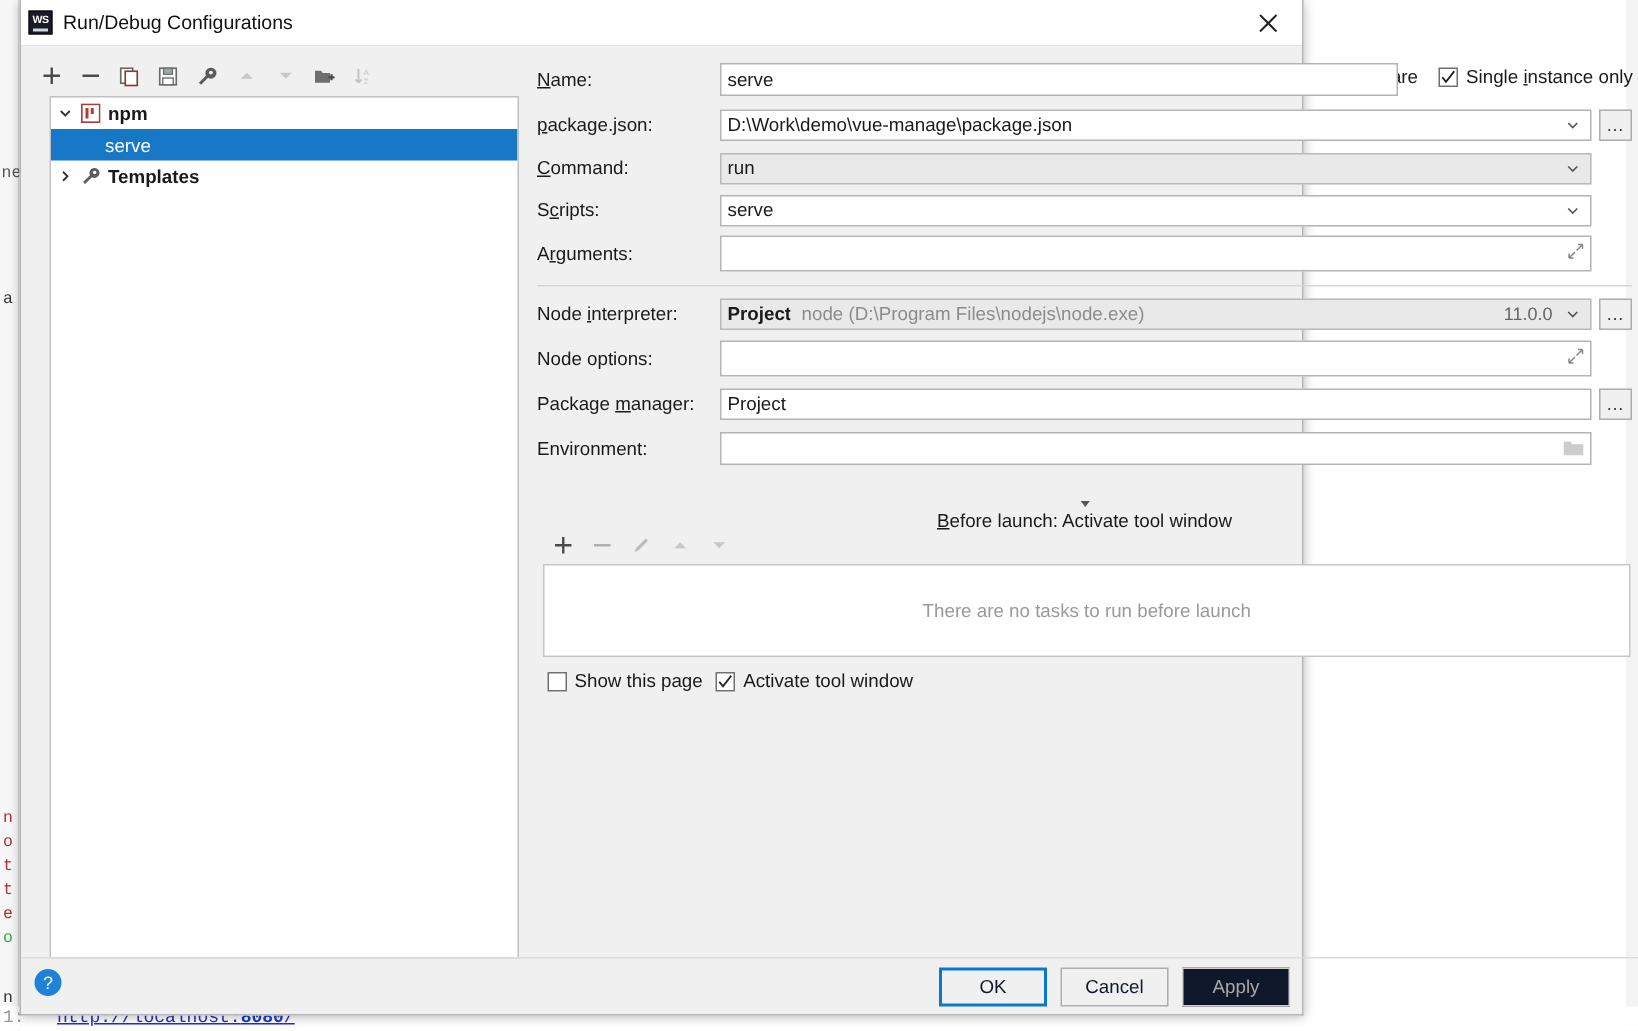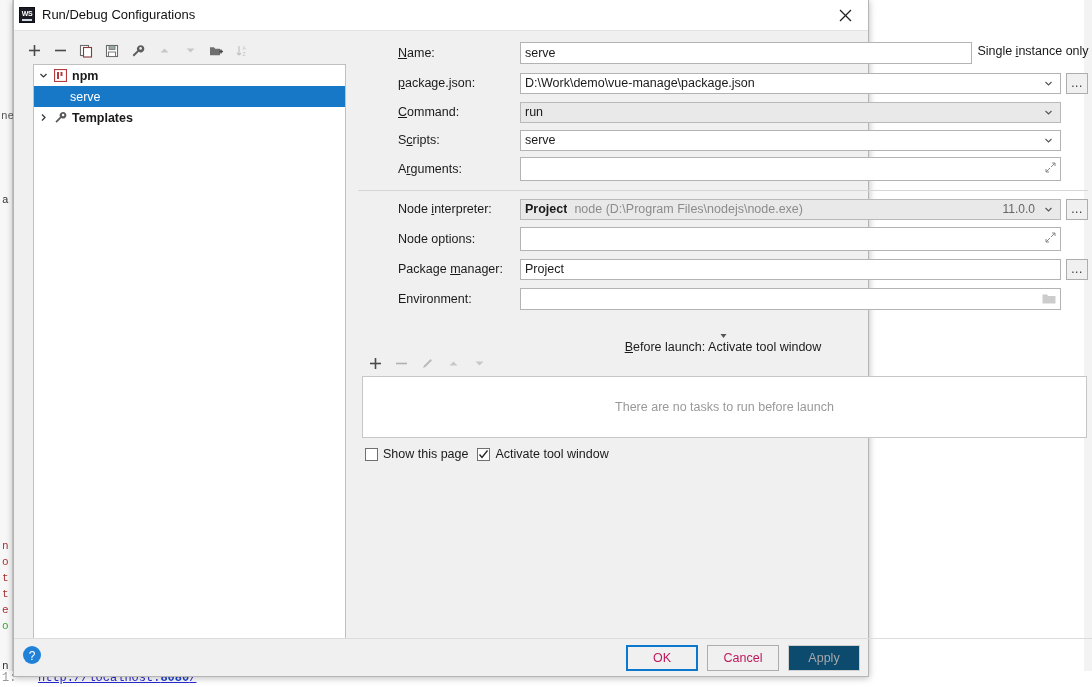--- a/index.html
+++ b/index.html
@@ -144,21 +144,20 @@
     display: flex;
     align-items: center;
     margin-bottom: 0px;
   }
   .lbl {
     width: 122px;
     flex: 0 0 122px;
     font-size: 12.5px;
     color: #1a1a1a;
     white-space: nowrap;
-    margin-left: 40px;
   }
   .lbl u { text-decoration: underline; }
   .fld {
     position: relative;
     flex: 1 1 auto;
     height: 21px;
     background: #ffffff;
     border: 1px solid #b3b3b3;
     display: flex;
     align-items: center;
@@ -279,29 +278,29 @@
   #btns {
     position: absolute; right: 8px; top: 645px;
     display: flex; gap: 9px;
   }
   .dlg-btn {
     width: 72px; height: 26px;
     background: #f0f0f0;
     border: 1px solid #adadad;
     font-size: 12.5px;
     font-family: "Liberation Sans", sans-serif;
-    color: #be185d;
+    color: #0f172a;
     display: flex; align-items: center; justify-content: center;
     cursor: pointer;
   }
   .dlg-btn.default {
     border: 2px solid #0b78d0;
     background: #f0f0f0;
   }
-  .dlg-btn.disabled { color: #a7a7a7; border-color: #cfcfcf; cursor: default; background:#0c4a6e; }
+  .dlg-btn.disabled { color: #a7a7a7; border-color: #cfcfcf; cursor: default; background:#0f172a; }
 </style>
 </head>
 <body>
 
 <div id="bg-editor">
   <div class="bg-gutter"></div>
   <div class="bg-right-strip"></div>
   <div class="bg-frag" style="left:1px; top:110px; color:#555;">ne</div>
   <div class="bg-frag" style="left:2px; top:194px; color:#333;">a</div>
   <div class="bg-frag" style="left:2px; top:540px; color:#a33;">n</div>

